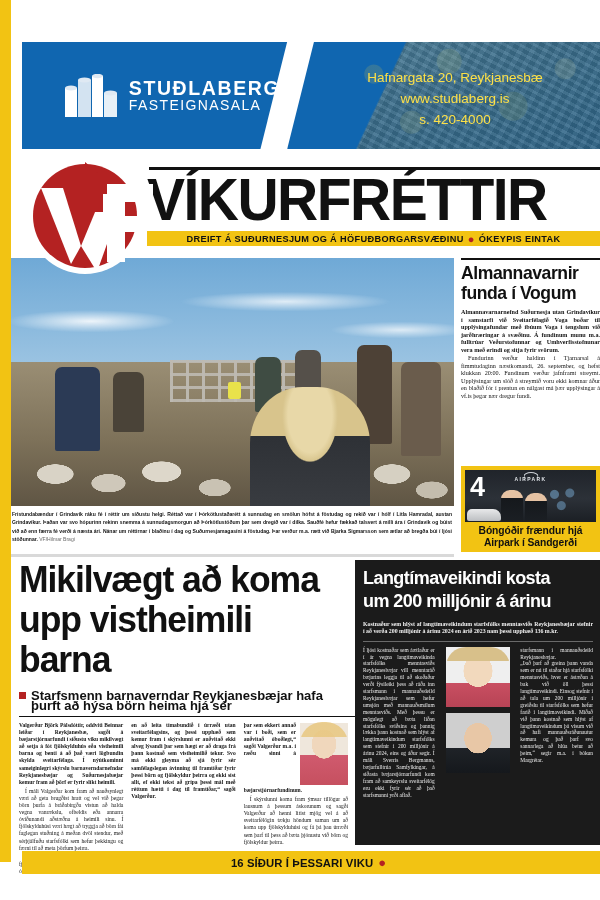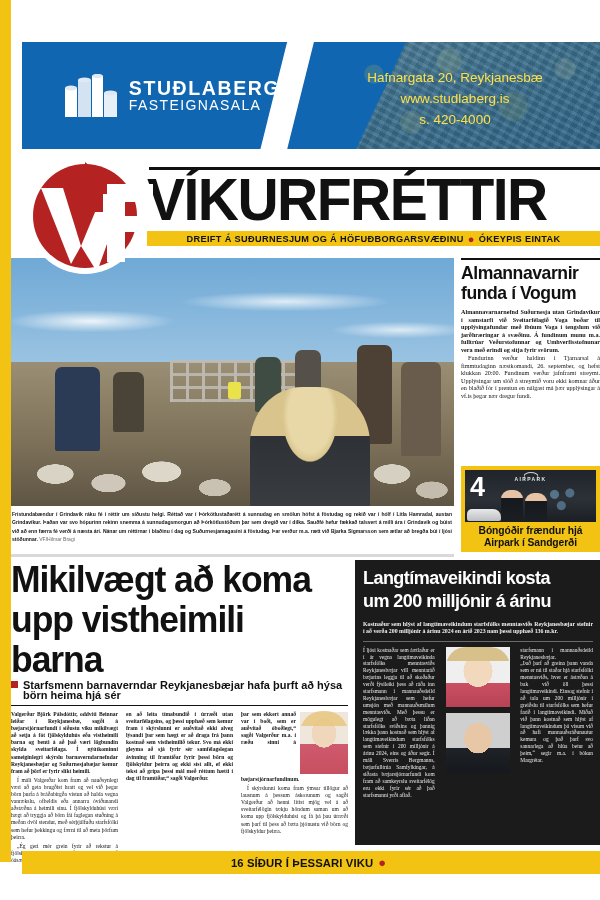--- a/index.html
+++ b/index.html
@@ -217,29 +217,29 @@
     position: absolute; left: 2px; bottom: 1px; width: 34px; height: 12px;
     background: linear-gradient(180deg, #e8e9ea, #bcbfc2); border-radius: 5px 8px 2px 2px;
   }
   .promo-cap {
     margin-top: 3px; text-align: center; color: #111;
     font-family: "Liberation Sans Narrow", "Liberation Sans", sans-serif;
     font-size: 10.3px; font-weight: 700; line-height: 11.6px; letter-spacing: -0.1px;
   }
 
   
-  .lead { position: absolute; left: 11px; top: 560px; width: 337px; }
+  .lead { position: absolute; left: 11px; top: 560px; width: 337px; padding-left: 8px; }
   .lead-head {
     font-family: "Liberation Sans Narrow", "Liberation Sans", sans-serif;
     font-size: 37px; line-height: 40px; font-weight: 700; color: #111;
     letter-spacing: -1.1px; transform: scaleX(0.96); transform-origin: left center;
   }
   .lead-sub {
-    display: flex; align-items: flex-start; gap: 5px;
-    font-size: 11px; font-weight: 700; color: #111; line-height: 10px;
+    margin-top: 11px; display: flex; align-items: flex-start; gap: 5px;
+    font-size: 13px; font-weight: 700; color: #111; line-height: 10px;
   }
   .lead-sub .sq { width: 7px; height: 7px; background: #b42222; flex: none; margin-top: 1px; }
   .lead-rule { margin-top: 5px; width: 337px; height: 1px; background: #111; }
 
   .lead-cols {
     margin-top: 5px; display: flex; gap: 8px;
     font-family: "Liberation Serif", serif; color: #141414;
   }
   .lead-col { width: 107px; font-size: 5.55px; line-height: 7.1px; text-align: justify; }
   .lead-col p { text-indent: 6px; }

